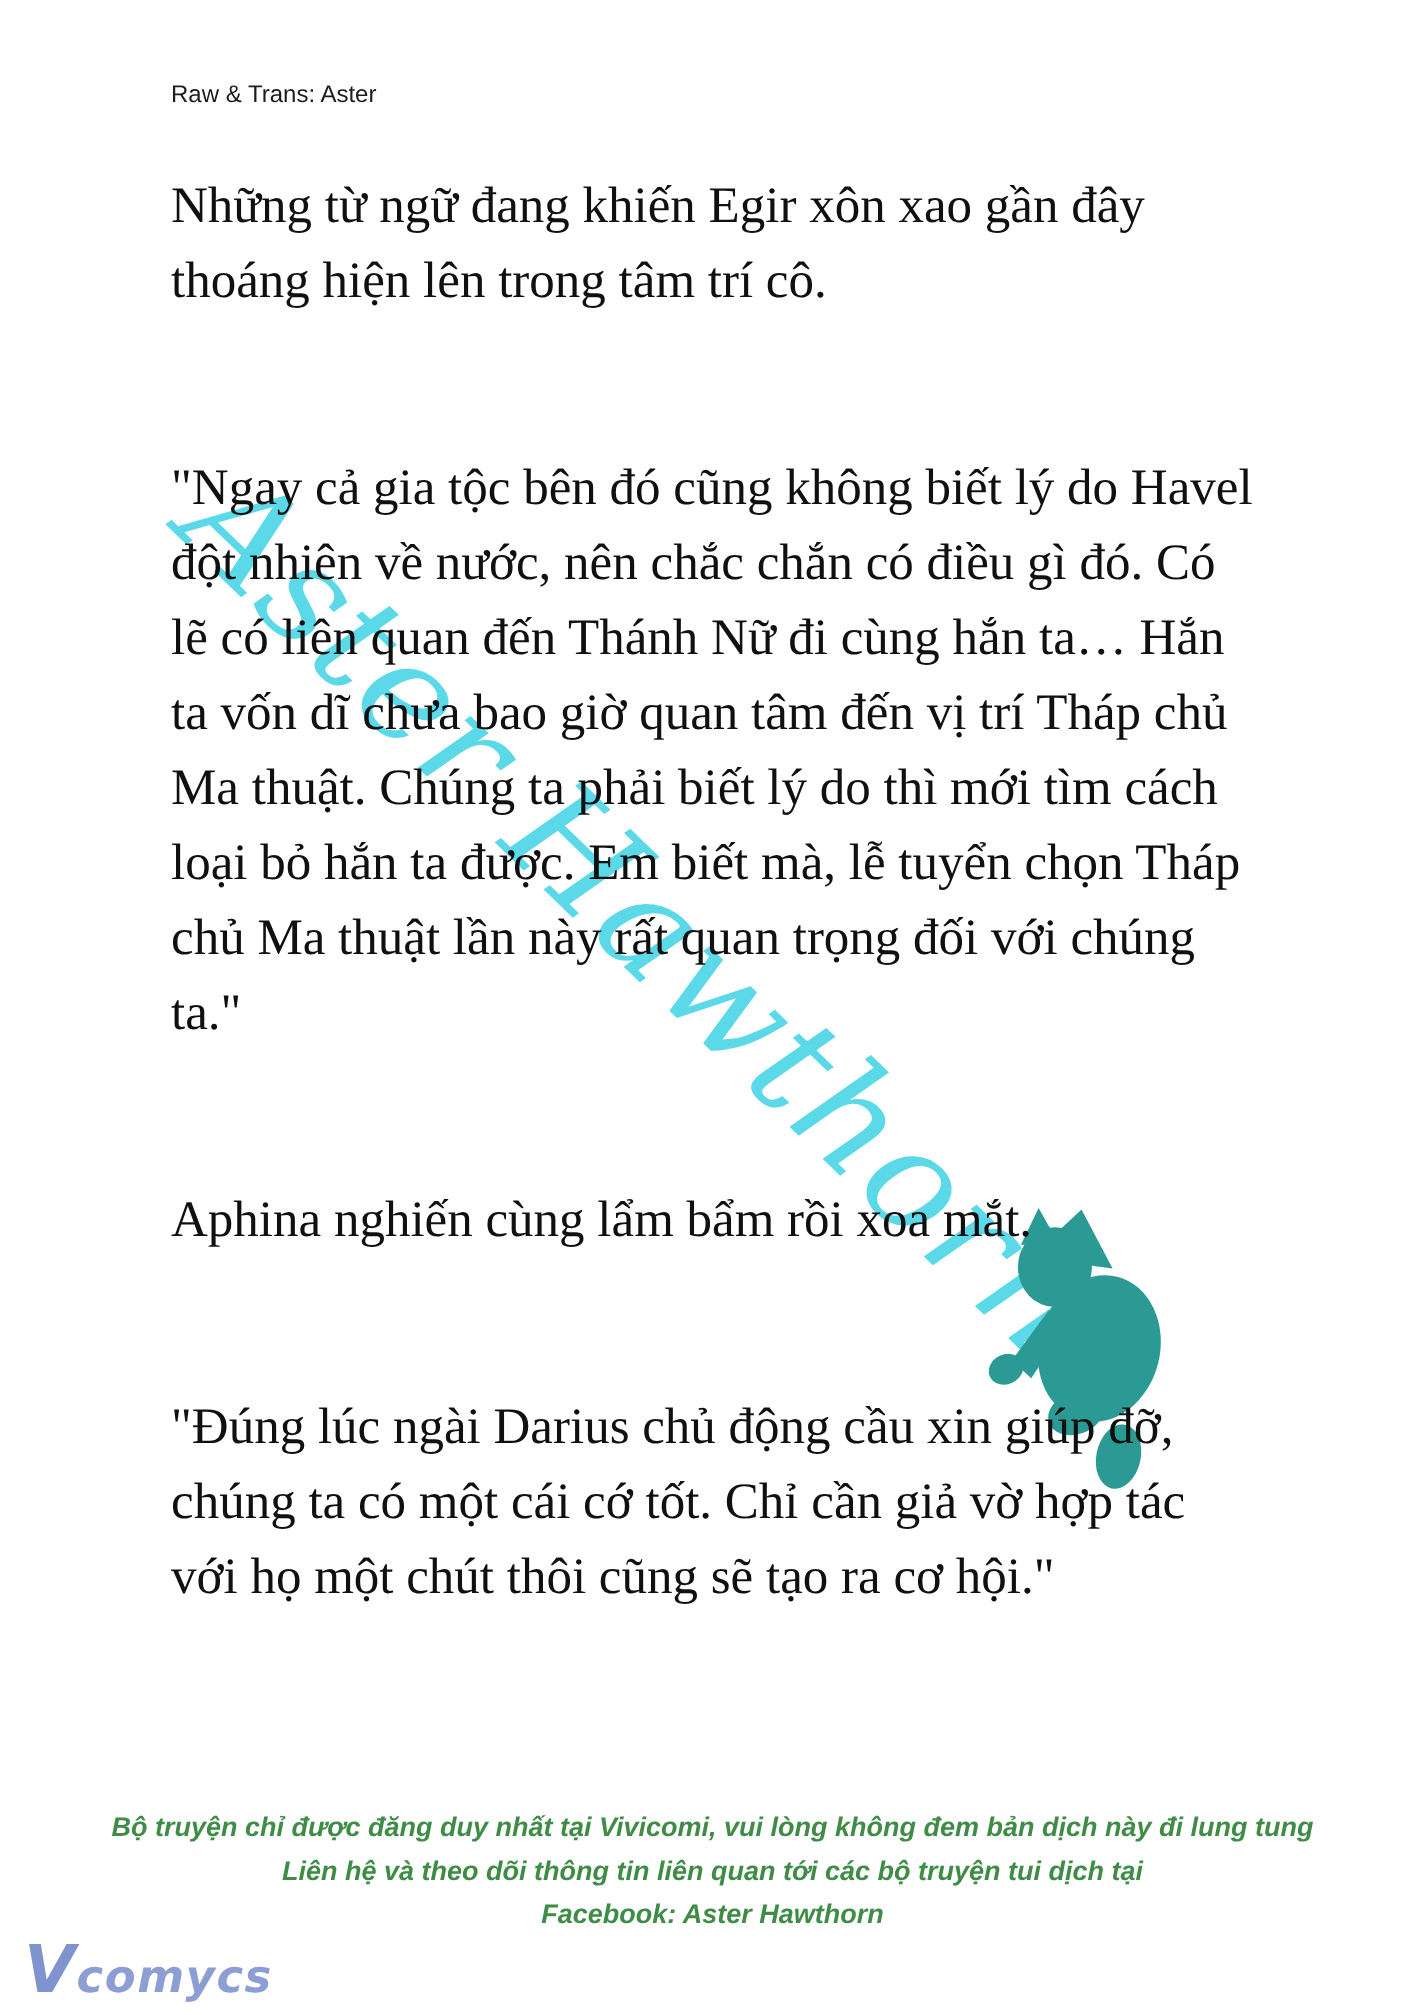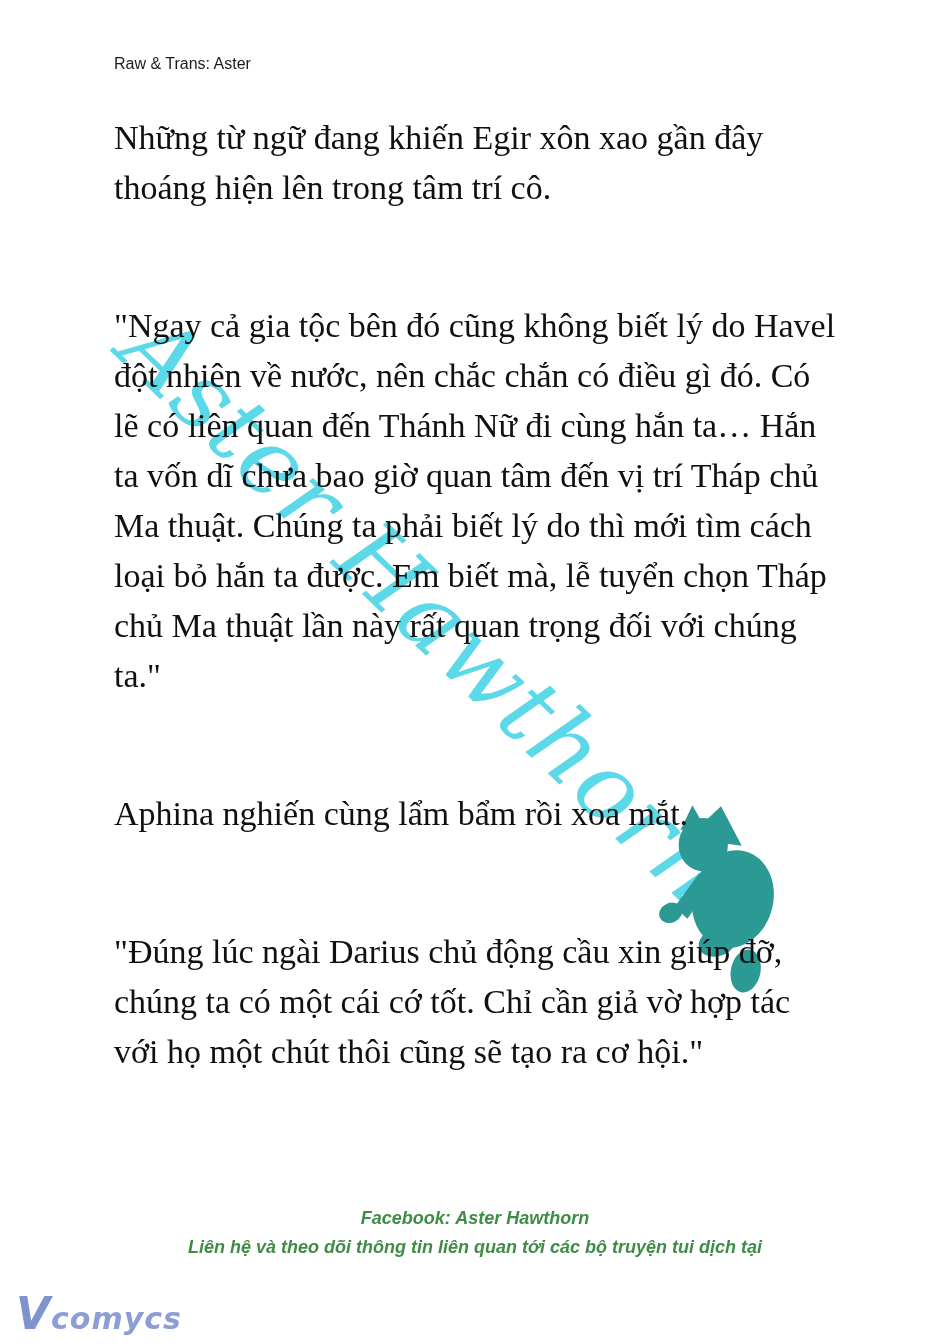--- a/index.html
+++ b/index.html
@@ -110,19 +110,20 @@
   <div class="credits">Raw &amp; Trans: Aster</div>
 
   <div class="content">
     <p>Những từ ngữ đang khiến Egir xôn xao gần đây thoáng hiện lên trong tâm trí cô.</p>
     <p>"Ngay cả gia tộc bên đó cũng không biết lý do Havel đột nhiên về nước, nên chắc chắn có điều gì đó. Có lẽ có liên quan đến Thánh Nữ đi cùng hắn ta… Hắn ta vốn dĩ chưa bao giờ quan tâm đến vị trí Tháp chủ Ma thuật. Chúng ta phải biết lý do thì mới tìm cách loại bỏ hắn ta được. Em biết mà, lễ tuyển chọn Tháp chủ Ma thuật lần này rất quan trọng đối với chúng ta."</p>
     <p>Aphina nghiến cùng lẩm bẩm rồi xoa mắt.</p>
     <p>"Đúng lúc ngài Darius chủ động cầu xin giúp đỡ, chúng ta có một cái cớ tốt. Chỉ cần giả vờ hợp tác với họ một chút thôi cũng sẽ tạo ra cơ hội."</p>
   </div>
 
   <div class="footer">
+    <div>Bộ truyện chỉ được đăng duy nhất tại Vivicomi, vui lòng không đem bản dịch này đi lung tung</div>
+    <div>Liên hệ và theo dõi thông tin liên quan tới các bộ truyện tui dịch tại</div>
     <div>Facebook: Aster Hawthorn</div>
-    <div>Liên hệ và theo dõi thông tin liên quan tới các bộ truyện tui dịch tại</div>
   </div>
 
   <div class="logo">Vcomycs</div>
 
 </div>
 
 </body></html>

